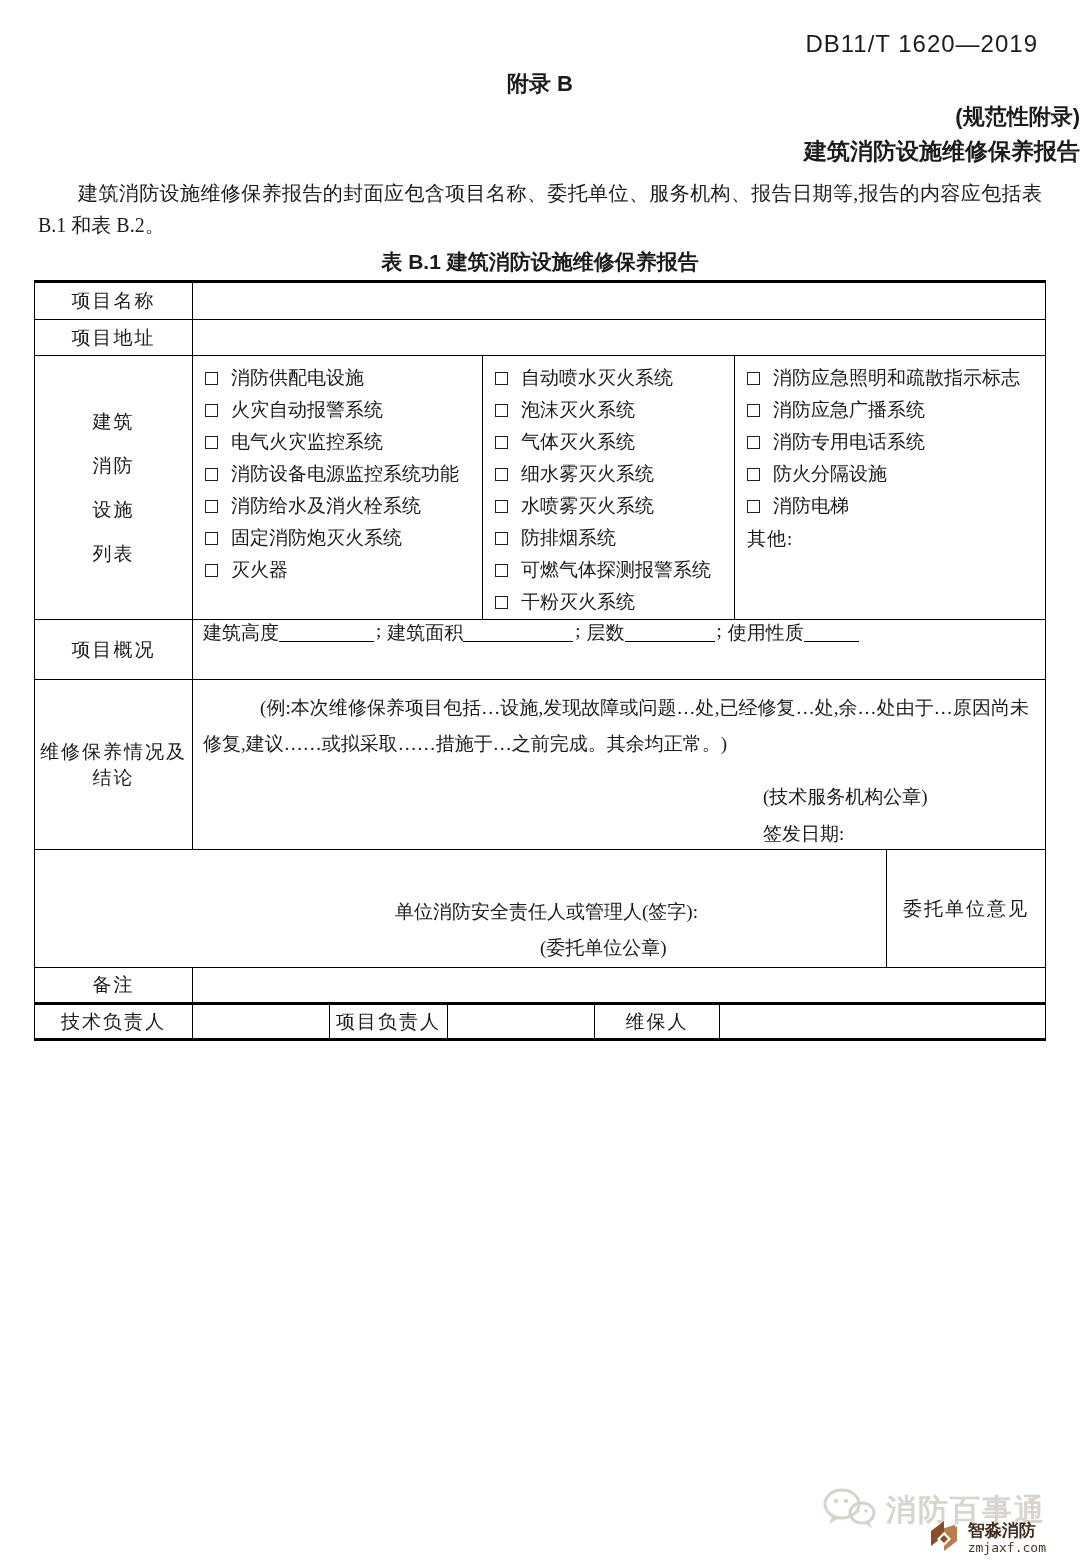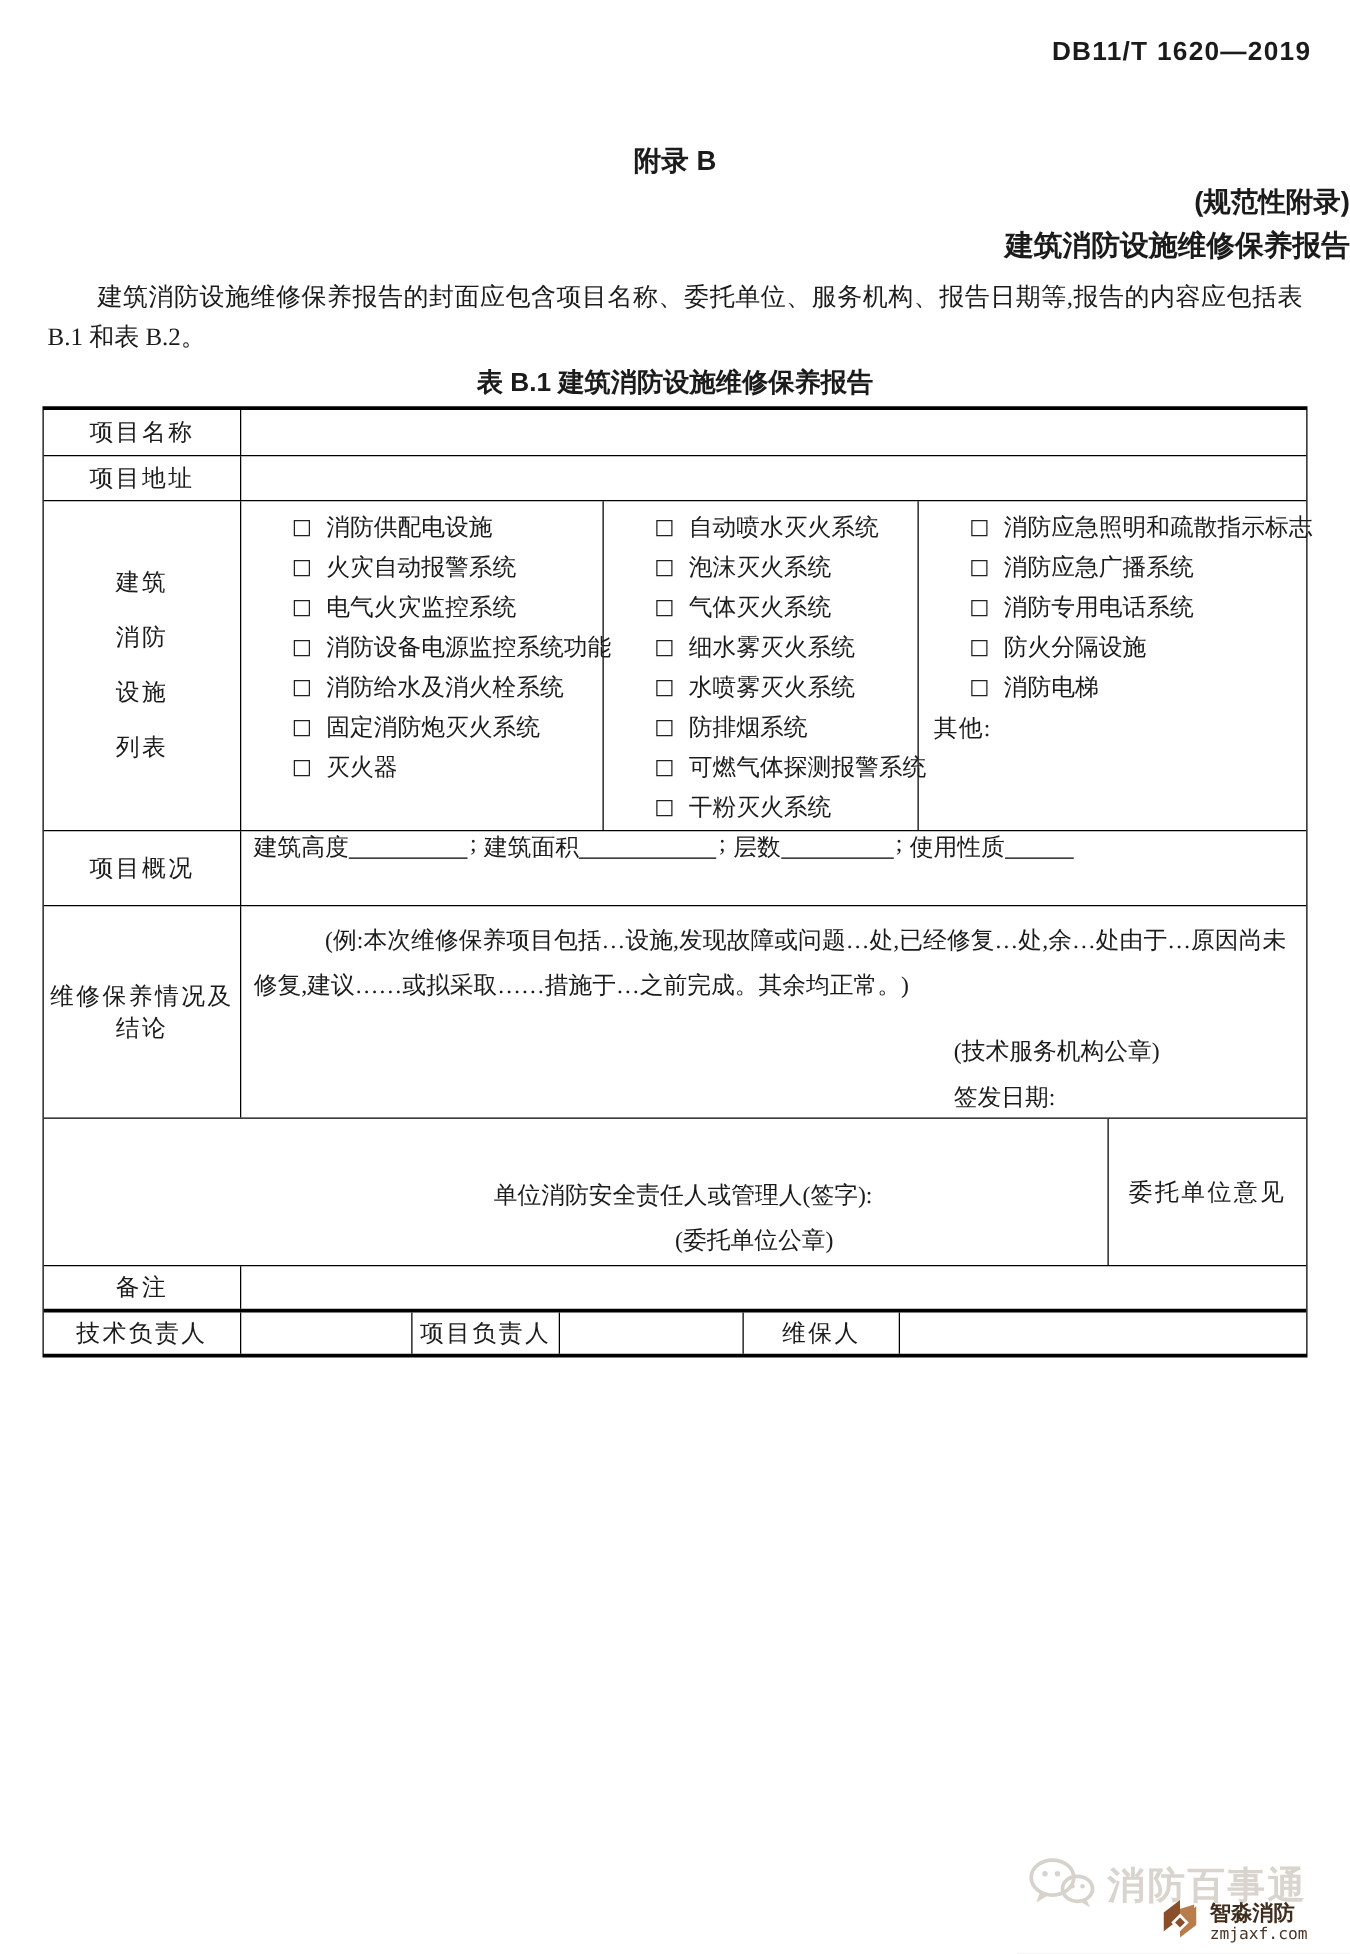--- a/index.html
+++ b/index.html
@@ -7,26 +7,26 @@
   .page {
     position:relative;
     width:1080px; height:1563px;
     margin:0 auto;
     background:#ffffff;
     color:#1b1b1b;
     font-family:"Liberation Serif","DejaVu Serif",serif;
     overflow:hidden;
   }
   .doc-number {
-    position:absolute; top:30px; right:31px;
-    font-family:"Liberation Sans","DejaVu Sans",sans-serif;
-    font-weight:bold; font-size:21px; letter-spacing:1px;
+    position:absolute; top:30px; right:42px;
+    font-family:"Liberation Sans","DejaVu Sans",sans-serif;
+    font-weight:normal; font-size:24px; letter-spacing:1px;
   }
   .h-appendix {
-    margin-top:116px; text-align:center;
+    margin-top:71px; text-align:center;
     font-family:"Liberation Sans","DejaVu Sans",sans-serif;
     font-weight:bold; font-size:22px; line-height:26px;
   }
   .h-type, .h-title {
     text-align:right;
     font-family:"Liberation Sans","DejaVu Sans",sans-serif;
     font-weight:bold;
   }
   .h-type { margin-top:7px; font-size:22px; line-height:26px; }
   .h-title { margin-top:7px; font-size:23px; line-height:28px; }
@@ -65,21 +65,21 @@
   .r-ovr  { height:60px; }
   .r-mnt  { height:170px; }
   .r-cli  { height:118px; }
   .r-rem  { height:37px; }
   .r-sig  { height:33px; }
   .fac-label div { line-height:44px; }
   .fac-col { padding:6px 0 0 12px; }
   .fac-c1 { width:290px; flex:0 0 290px; }
   .fac-c2 { width:252px; flex:0 0 252px; }
   .fac-c3 { flex:1; }
-  .cb-item { line-height:32px; white-space:nowrap;margin-left:30px; }
+  .cb-item { line-height:32px; white-space:nowrap; }
   .cb {
     display:inline-block; width:13px; height:13px;
     border:1.5px solid #222; margin-right:13px;
     vertical-align:-1px; background:#fff;
   }
   .other-line { line-height:34px; letter-spacing:1px; }
   .ovr-content { display:flex; align-items:flex-start; padding-left:10px; white-space:nowrap; }
   .blank { display:inline-block; border-bottom:1.5px solid #000; height:1.15em; }
   .w95 { width:95px; } .w110 { width:110px; } .w90 { width:90px; } .w55 { width:55px; }
   .sep { margin:0 6px 0 2px; }

